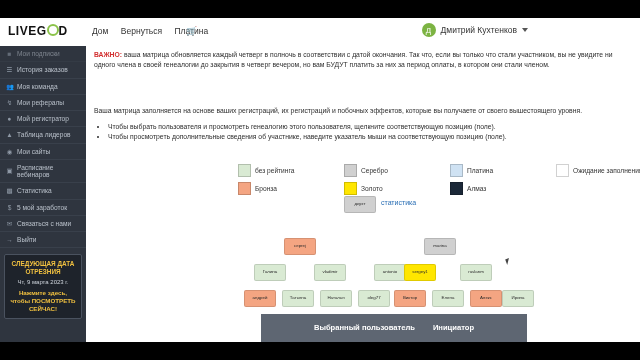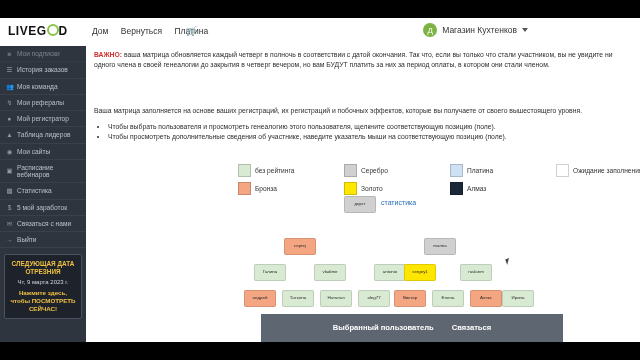--- a/index.html
+++ b/index.html
@@ -211,21 +211,21 @@
   .back-link {
     position: absolute;
     font-size: 7px;
     color: #2a6fb5;
   }
 
   
   .bottom-panel {
     position: absolute;
     left: 175px; bottom: 0;
-    width: 302px; height: 28px;
+    width: 266px; height: 28px;
     background: #5e6672;
     display: flex;
     align-items: center;
     justify-content: center;
     gap: 18px;
     color: #ffffff;
     font-size: 7.6px;
     font-weight: bold;
     text-align: center;
     line-height: 1.2;
@@ -251,21 +251,21 @@
         <span>LIVE</span><span>G</span><span class="ring"></span><span>D</span>
       </div>
       <div class="nav">
         <span>Дом</span>
         <span>Вернуться</span>
         <span>Платина</span>
       </div>
       <div class="cart-icon">🛒</div>
       <div class="user-area">
         <div class="avatar">Д</div>
-        <span>Магазин Кухтенков</span>
+        <span>Дмитрий Кухтенков</span>
         <span class="caret-down"></span>
       </div>
     </div>
 
     <div class="sidebar">
       <div class="side-item faded">
         <span class="ico">■</span>
         <span>Мои подписки</span>
       </div>
       <div class="side-item">
@@ -391,18 +391,18 @@
         <div class="node" style="left:384px; top:244px; background:#f4a582;">Алекс</div>
         <div class="node" style="left:416px; top:244px; background:#d9ead3;">Ирина</div>
 
         <div class="back-link" style="left:242px; top:272px;">[ Вернуться к началу ]</div>
       </div>
 
       <div class="cursor" style="left:420px; top:212px;"></div>
 
       <div class="bottom-panel">
         <span>Выбранный пользователь</span>
-        <span>Связаться</span>
+        <span>Инициатор</span>
       </div>
 
     </div>
   </div>
 </div>
 
 </body></html>

